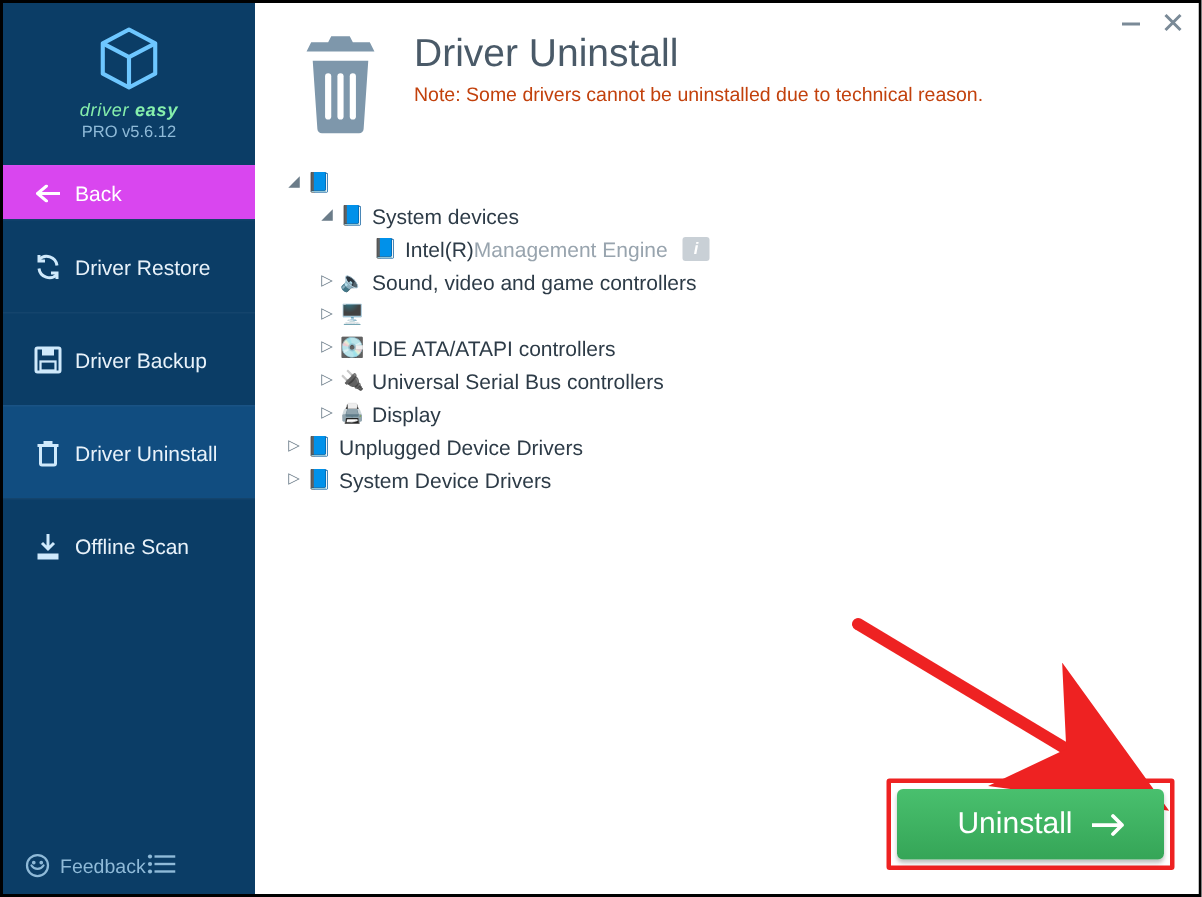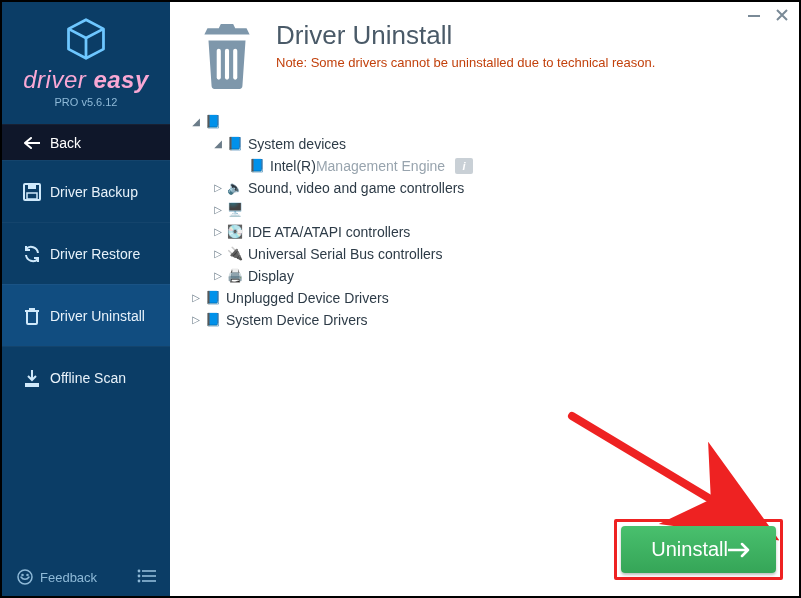--- a/index.html
+++ b/index.html
@@ -22,47 +22,47 @@
     display:flex; flex-direction:column;
   }
   .logo-area {
     text-align:center;
     padding:14px 0 10px 0;
   }
   .logo-cube {
     width:46px; height:46px;
     margin:0 auto 4px auto;
   }
-  .brand { font-size:24px; font-style:italic; color:#f9a8d4; font-weight:300; letter-spacing:.5px }
+  .brand { font-size:12px; font-style:italic; color:#86efac; font-weight:300; letter-spacing:.5px }
   .brand b{ font-weight:600; font-style:italic }
   .ver   { font-size:11px; color:#8fbad8; margin-top:2px; }
   .nav     { margin-top:6px; }
   .nav-item{
     height:62px;
     display:flex; align-items:center;
     padding-left:16px;
     color:#e8f2fa; font-size:14px;
     cursor:pointer;
     border-top:1px solid rgba(255,255,255,.04);
   }
   .nav-item.back{
     height:36px;
-    background:#0f172a;
+    background:#d946ef;
     color:#fff; font-weight:500;
   }
   .nav-item.active{
     background:#114d80;
   }
   .nav-item .icn{
     width:28px; display:inline-flex; justify-content:center; align-items:center;
   }
   .nav-item .lbl{ margin-left:4px; }
   .sidebar-footer{
     position:absolute; bottom:10px; left:0; right:0;
-    display:flex; align-items:center; justify-content:space-between;
+    display:flex; align-items:center; justify-content:flex-start;
     padding:0 14px;
     color:#8fbad8; font-size:13px;
   }
   .fb{ display:flex; align-items:center; cursor:pointer; }
   .fb svg{ margin-right:6px; }
   .menu-dots{ cursor:pointer; }
 
   .main{
     position:absolute; left:168px; right:0; top:0; bottom:0;
     background:#fff;
@@ -104,22 +104,22 @@
   }
 
   .uninstall-wrap{
     position:absolute; right:16px; bottom:16px;
     padding:4px; border:3px solid #e22; border-radius:2px;
   }
   .uninstall-btn{
     background:linear-gradient(#49c06e,#35a557);
     color:#fff; font-size:20px; font-weight:500;
     border:none; border-radius:4px;
-    padding:12px 24px 12px 30px;
-    display:flex; align-items:center; gap:0;
+    padding:12px 24px 12px 40px;
+    display:flex; align-items:center; gap:13px;
     cursor:pointer;
     box-shadow:0 2px 3px rgba(0,0,0,.25);
   }
 
   .arrow-annot{
     position:absolute;
     left:392px; top:404px;
     pointer-events:none;
   }
 </style>
@@ -148,37 +148,37 @@
       <span class="icn">
         <svg width="16" height="12" viewBox="0 0 16 12">
             <path d="M7 1 L1 6 L7 11 M1 6 H16" stroke="#fff" stroke-width="2" fill="none" stroke-linecap="round"></path>
           </svg>
       </span>
       <span class="lbl">Back</span>
     </div>
 
     <div class="nav-item">
       <span class="icn">
+        <svg width="20" height="20" viewBox="0 0 20 20" fill="none" stroke="#cfe9fb" stroke-width="2">
+            <path d="M4 5a7 7 0 0 1 12 4M16 15a7 7 0 0 1-12-4"></path>
+            <path d="M4 2v4h4M16 18v-4h-4"></path>
+          </svg>
+      </span>
+      <span class="lbl">Driver Restore</span>
+    </div>
+
+    <div class="nav-item">
+      <span class="icn">
         <svg width="20" height="20" viewBox="0 0 20 20">
             <rect x="2" y="2" width="16" height="16" rx="1" fill="none" stroke="#cfe9fb" stroke-width="2"></rect>
             <rect x="6" y="2" width="8" height="5" fill="#cfe9fb"></rect>
             <rect x="5" y="11" width="10" height="6" fill="none" stroke="#cfe9fb" stroke-width="1.5"></rect>
           </svg>
       </span>
       <span class="lbl">Driver Backup</span>
-    </div>
-
-    <div class="nav-item">
-      <span class="icn">
-        <svg width="20" height="20" viewBox="0 0 20 20" fill="none" stroke="#cfe9fb" stroke-width="2">
-            <path d="M4 5a7 7 0 0 1 12 4M16 15a7 7 0 0 1-12-4"></path>
-            <path d="M4 2v4h4M16 18v-4h-4"></path>
-          </svg>
-      </span>
-      <span class="lbl">Driver Restore</span>
     </div>
 
     <div class="nav-item active">
       <span class="icn">
         <svg width="18" height="20" viewBox="0 0 18 20" fill="none" stroke="#cfe9fb" stroke-width="2">
             <path d="M2 5h14M4 5v12a1 1 0 0 0 1 1h8a1 1 0 0 0 1-1V5M7 5V3h4v2"></path>
           </svg>
       </span>
       <span class="lbl">Driver Uninstall</span>
     </div>

